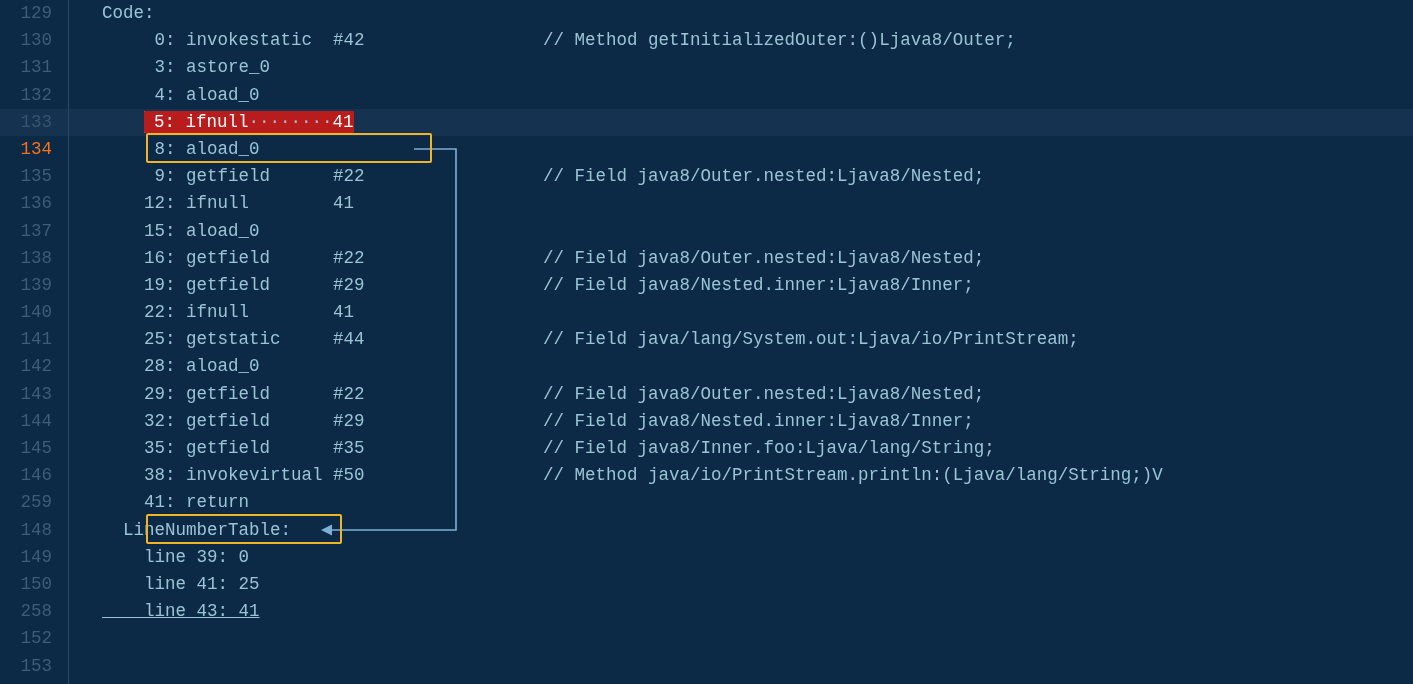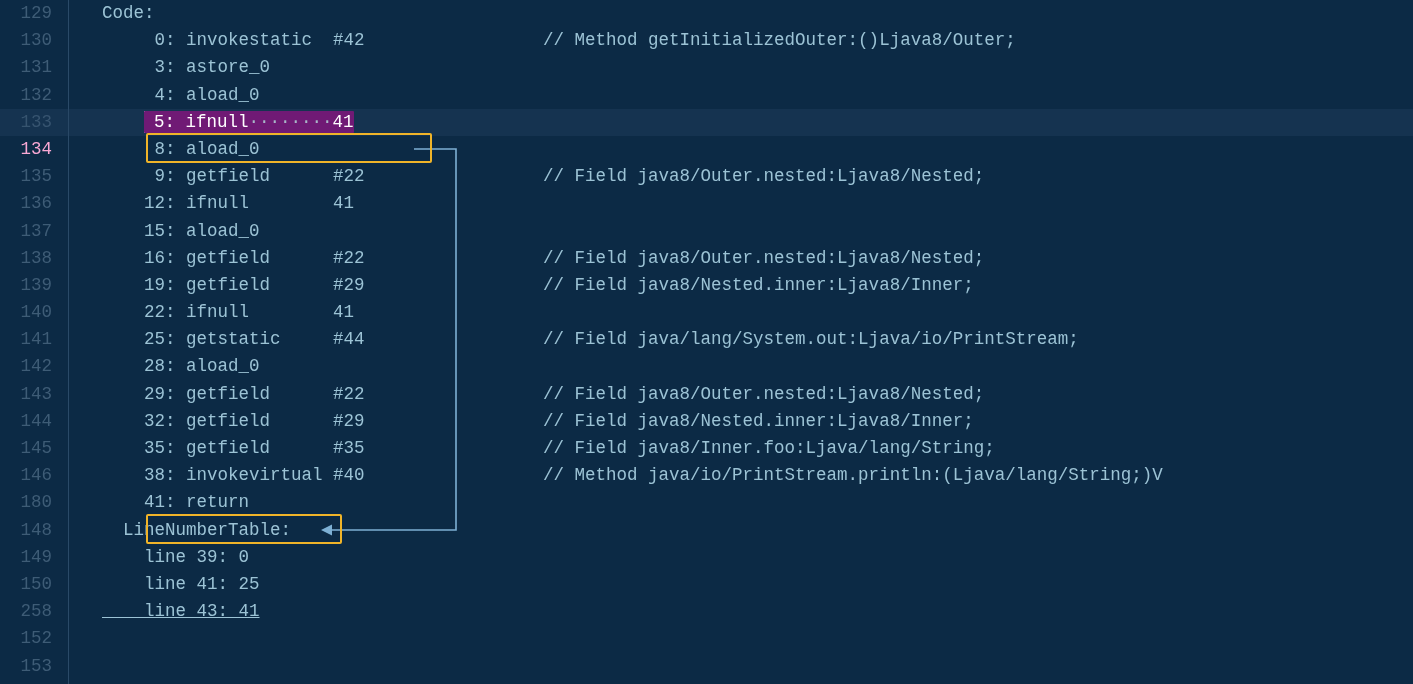--- a/index.html
+++ b/index.html
@@ -24,21 +24,21 @@
   text-align: right;
   color: #3e5c76;
   user-select: none;
   border-right: none;
   flex-shrink: 0;
 }
 .gutter .ln {
   height: 27.2px;
 }
 .gutter .ln.current {
-  color: #f9a8d4;
+  color: #f97316;
 }
 .fold-guides {
   width: 22px;
   position: relative;
   flex-shrink: 0;
 }
 .fold-line {
   position: absolute;
   width: 1px;
   background: #2a4a68;
@@ -59,21 +59,21 @@
 .current-line-bg {
   position: absolute;
   left: -102px;
   right: 0;
   height: 27.2px;
   background: rgba(40, 70, 100, 0.35);
   pointer-events: none;
   z-index: 0;
 }
 .sel {
-  background: #701a75;
+  background: #b91c1c;
   color: #fff;
   border-radius: 1px;
   padding: 1px 0;
 }
 .highlight-box {
   position: absolute;
   border: 2px solid #f0b429;
   border-radius: 2px;
   pointer-events: none;
   z-index: 5;
@@ -112,21 +112,21 @@
       <div class="ln">137</div>
       <div class="ln">138</div>
       <div class="ln">139</div>
       <div class="ln">140</div>
       <div class="ln">141</div>
       <div class="ln">142</div>
       <div class="ln">143</div>
       <div class="ln">144</div>
       <div class="ln">145</div>
       <div class="ln">146</div>
-      <div class="ln">180</div>
+      <div class="ln">259</div>
       <div class="ln">148</div>
       <div class="ln">149</div>
       <div class="ln">150</div>
       <div class="ln">258</div>
       <div class="ln">152</div>
       <div class="ln">153</div>
     </div>
   <div class="fold-guides">
     <div class="fold-line"></div>
   </div>
@@ -141,21 +141,21 @@
       <div class="code-line"><span style="position: relative; z-index: 2;">    12: ifnull        41</span></div>
       <div class="code-line"><span style="position: relative; z-index: 2; text-align: center;">    15: aload_0</span></div>
       <div class="code-line"><span style="position: relative; z-index: 2; text-align: center;">    16: getfield      #22                 // Field java8/Outer.nested:Ljava8/Nested;</span></div>
       <div class="code-line"><span style="position: relative; z-index: 2;">    19: getfield      #29                 // Field java8/Nested.inner:Ljava8/Inner;</span></div>
       <div class="code-line"><span style="position: relative; z-index: 2;">    22: ifnull        41</span></div>
       <div class="code-line"><span style="position: relative; z-index: 2;">    25: getstatic     #44                 // Field java/lang/System.out:Ljava/io/PrintStream;</span></div>
       <div class="code-line"><span style="position: relative; z-index: 2;">    28: aload_0</span></div>
       <div class="code-line"><span style="position: relative; z-index: 2;">    29: getfield      #22                 // Field java8/Outer.nested:Ljava8/Nested;</span></div>
       <div class="code-line"><span style="position: relative; z-index: 2;">    32: getfield      #29                 // Field java8/Nested.inner:Ljava8/Inner;</span></div>
       <div class="code-line"><span style="position: relative; z-index: 2;">    35: getfield      #35                 // Field java8/Inner.foo:Ljava/lang/String;</span></div>
-      <div class="code-line"><span style="position: relative; z-index: 2;">    38: invokevirtual #40                 // Method java/io/PrintStream.println:(Ljava/lang/String;)V</span></div>
+      <div class="code-line"><span style="position: relative; z-index: 2;">    38: invokevirtual #50                 // Method java/io/PrintStream.println:(Ljava/lang/String;)V</span></div>
       <div class="code-line"><span style="position: relative; z-index: 2;">    41: return</span></div>
       <div class="code-line"><span style="position: relative; z-index: 2;">  LineNumberTable:</span></div>
       <div class="code-line"><span style="position: relative; z-index: 2;">    line 39: 0</span></div>
       <div class="code-line"><span style="position: relative; z-index: 2;">    line 41: 25</span></div>
       <div class="code-line"><span style="position: relative; z-index: 2; text-decoration: underline;">    line 43: 41</span></div>
       <svg class="arrow-svg">
       <defs>
         <marker id="arrowhead" markerWidth="7" markerHeight="7" refX="5" refY="3.5" orient="auto">
           <polygon points="0 0, 7 3.5, 0 7" fill="#7db0d4"></polygon>
         </marker>

